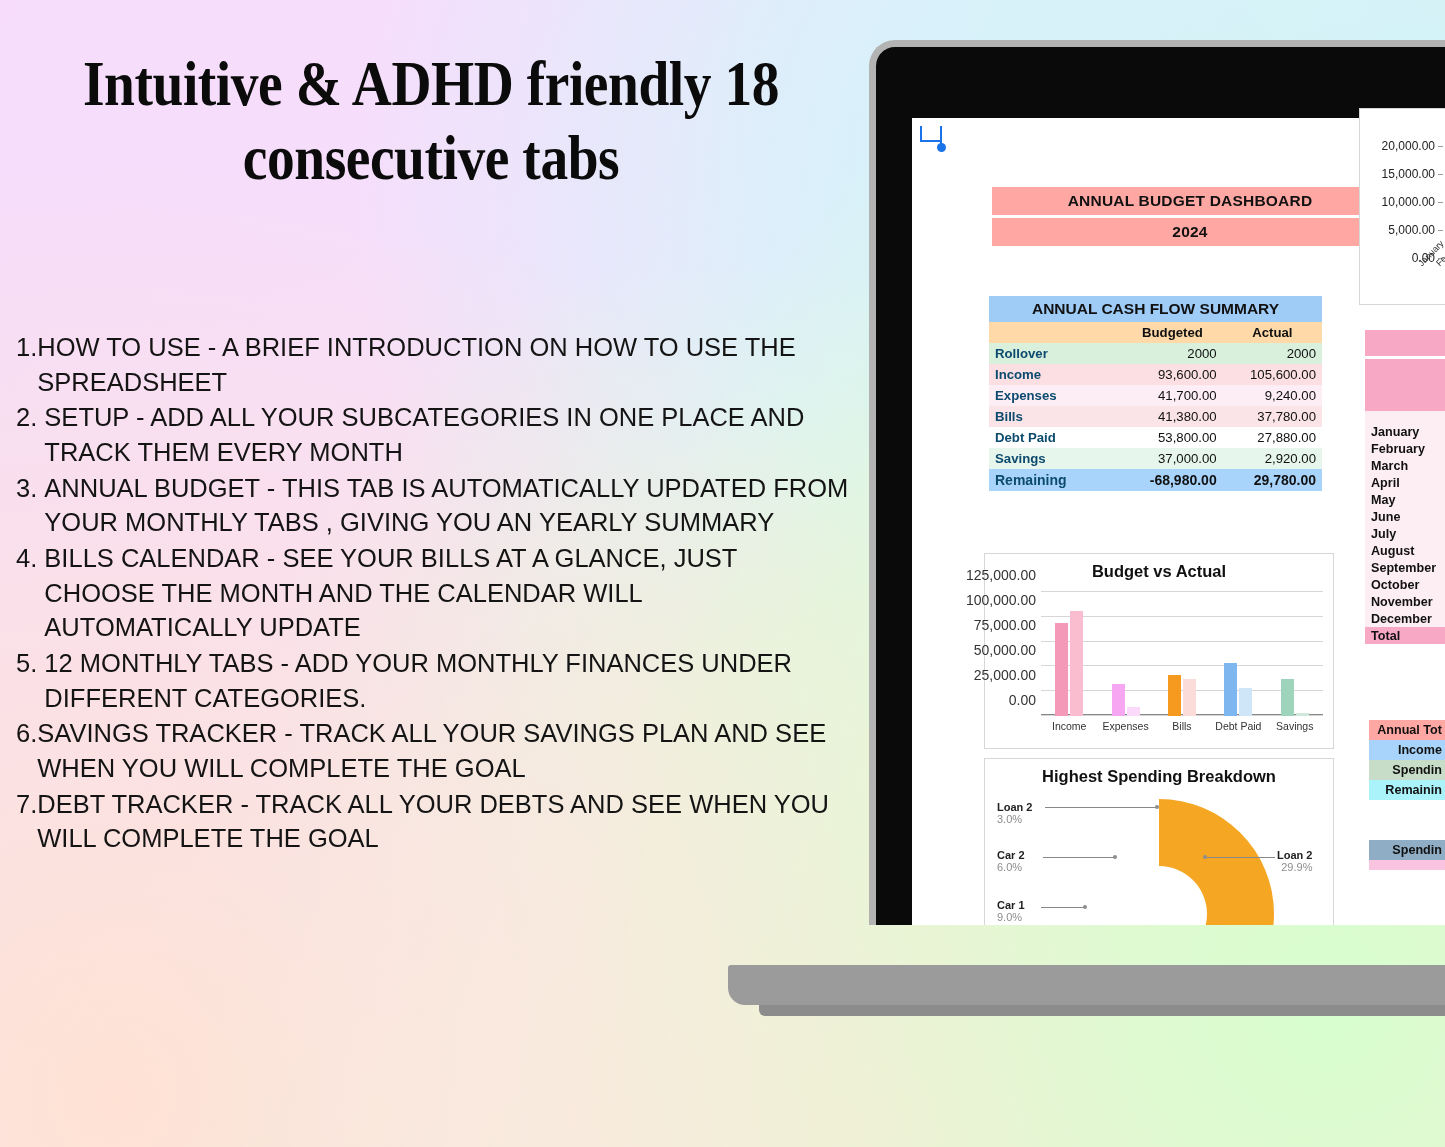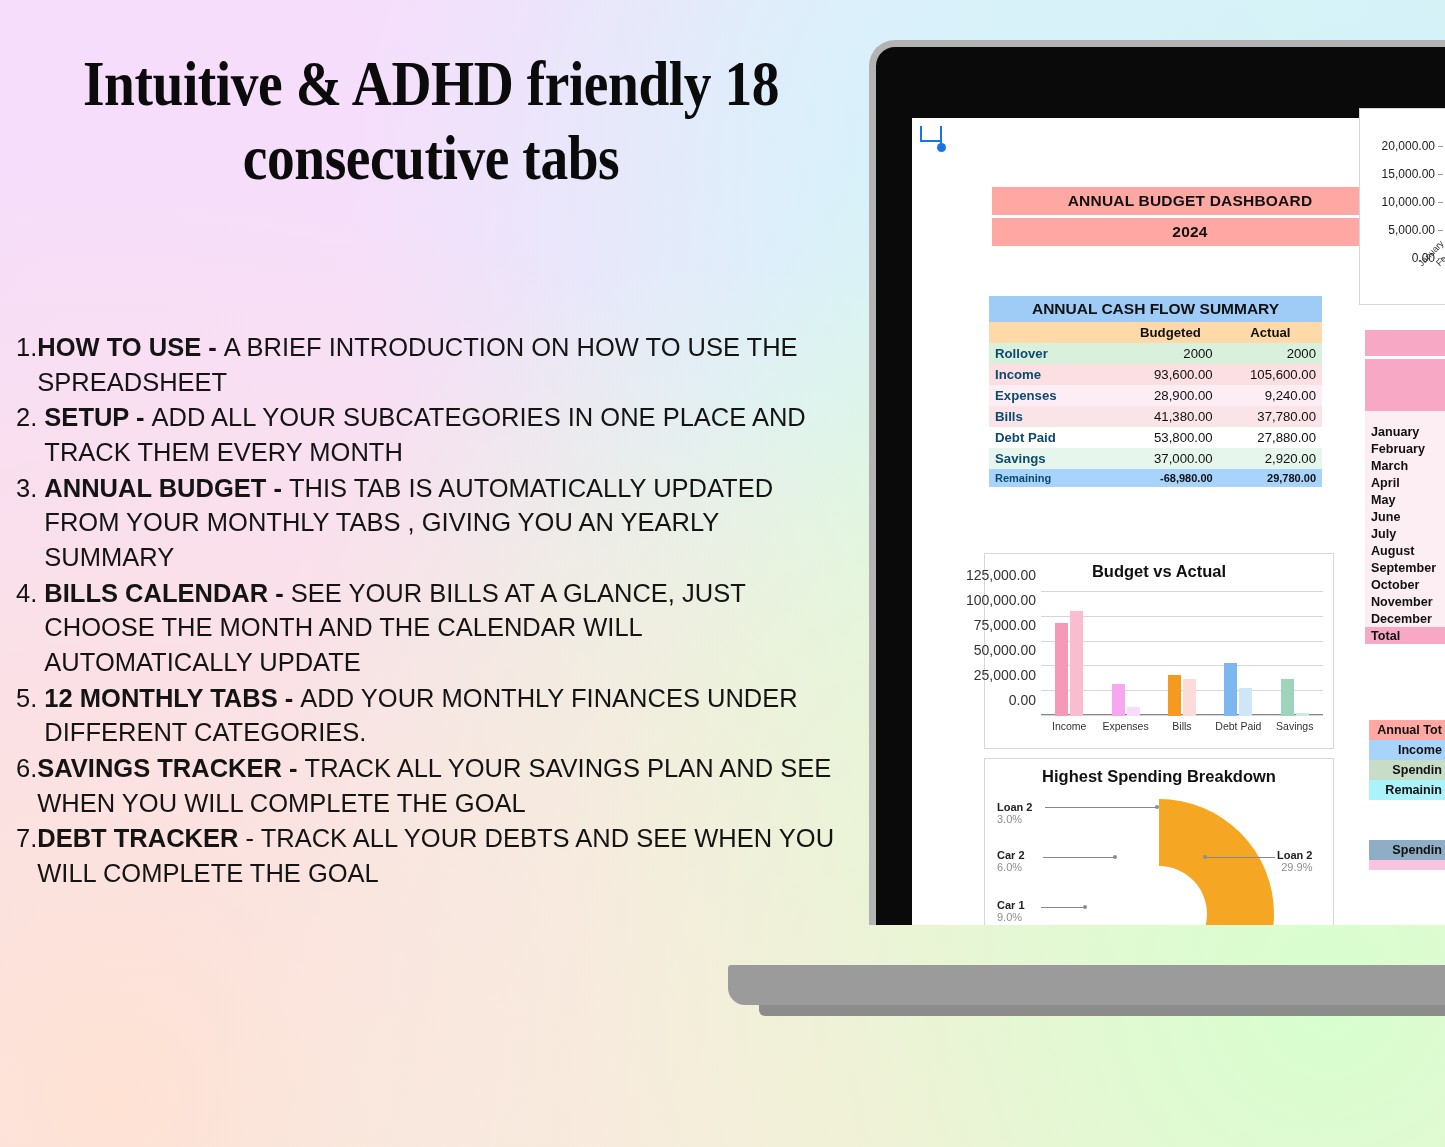--- a/index.html
+++ b/index.html
@@ -30,21 +30,21 @@
     font-family:"Liberation Serif", serif;
     font-weight:bold; font-size:63px; line-height:1.17;
     text-align:center; color:#0b0b0b;
     letter-spacing:-0.5px;
     transform:scaleX(0.88); transform-origin:50% 0;
   }
   #list { position:absolute; left:16px; top:330px; width:838px; }
   .li { display:flex; font-size:25.5px; line-height:1.36; color:#141414; margin-bottom:1px; }
   .li .num { flex:0 0 auto; white-space:pre; font-weight:400; }
   .li .body { flex:1 1 auto; }
-  .li .body b { font-weight:700;margin-top:22px; }
+  .li .body b { font-weight:400;margin-top:22px; }
   
   #laptop { position:absolute; left:869px; top:40px; width:576px; height:975px; }
   #bezel {
     position:absolute; left:0; top:0; width:576px; height:885px;
     background:#0a0a0a;
     border-top-left-radius:26px;
     border-left:7px solid #b3b3b3;
     border-top:7px solid #b3b3b3;
   }
   #screen {
@@ -76,21 +76,21 @@
   #cft th, #cft td { padding:3px 6px; }
   #cft .cfhead { background:#9fcbf7; text-align:center; font-weight:bold; font-size:15.5px; color:#111; padding:4px 0; }
   #cft .colhead { background:#ffd9a8; font-weight:bold; text-align:center; color:#111; }
   #cft .rl { font-weight:bold; text-align:left; color:#0c4a6e; width:40%; }
   #cft .vv { text-align:right; color:#111; }
   .r-rollover td { background:#d9f0dd; }
   .r-income td  { background:#fbdfe2; }
   .r-expenses td{ background:#fdeef6; }
   .r-bills td   { background:#fbe4e7; }
   .r-savings td { background:#e6f6ec; }
-  .r-remaining td { background:#a8d4fb; font-weight:bold; font-size:11px; }
+  .r-remaining td { background:#a8d4fb; font-weight:bold; font-size:14px; }
   
   .chartbox { position:absolute; background:#fff; border:1px solid #d7d7d7; }
   #barbox { left:72px; top:435px; width:350px; height:196px; }
   #donutbox { left:72px; top:640px; width:350px; height:180px; overflow:hidden; }
   .ctitle { text-align:center; font-weight:bold; font-size:16.5px; color:#111; padding-top:8px; }
   #barplot { position:absolute; left:56px; top:38px; right:10px; bottom:32px; }
   .gline { position:absolute; left:0; right:0; height:1px; background:#d6d6d6; }
   .axisline { position:absolute; left:0; right:0; bottom:0; height:2px; background:#888; }
   .ytick { position:absolute; right:100%; margin-right:5px; transform:translateY(-50%); font-size:14px; color:#333; white-space:nowrap; }
   .grp { position:absolute; bottom:0; display:flex; align-items:flex-end; justify-content:center; gap:2px; height:100%; }
@@ -195,21 +195,21 @@
               <td class="vv">2000</td>
               <td class="vv">2000</td>
             </tr>
             <tr class="r-income">
               <td class="rl">Income</td>
               <td class="vv">93,600.00</td>
               <td class="vv">105,600.00</td>
             </tr>
             <tr class="r-expenses">
               <td class="rl">Expenses</td>
-              <td class="vv">28,900.00</td>
+              <td class="vv">41,700.00</td>
               <td class="vv">9,240.00</td>
             </tr>
             <tr class="r-bills">
               <td class="rl">Bills</td>
               <td class="vv">41,380.00</td>
               <td class="vv">37,780.00</td>
             </tr>
             <tr class="r-debtpaid">
               <td class="rl">Debt Paid</td>
               <td class="vv">53,800.00</td>

